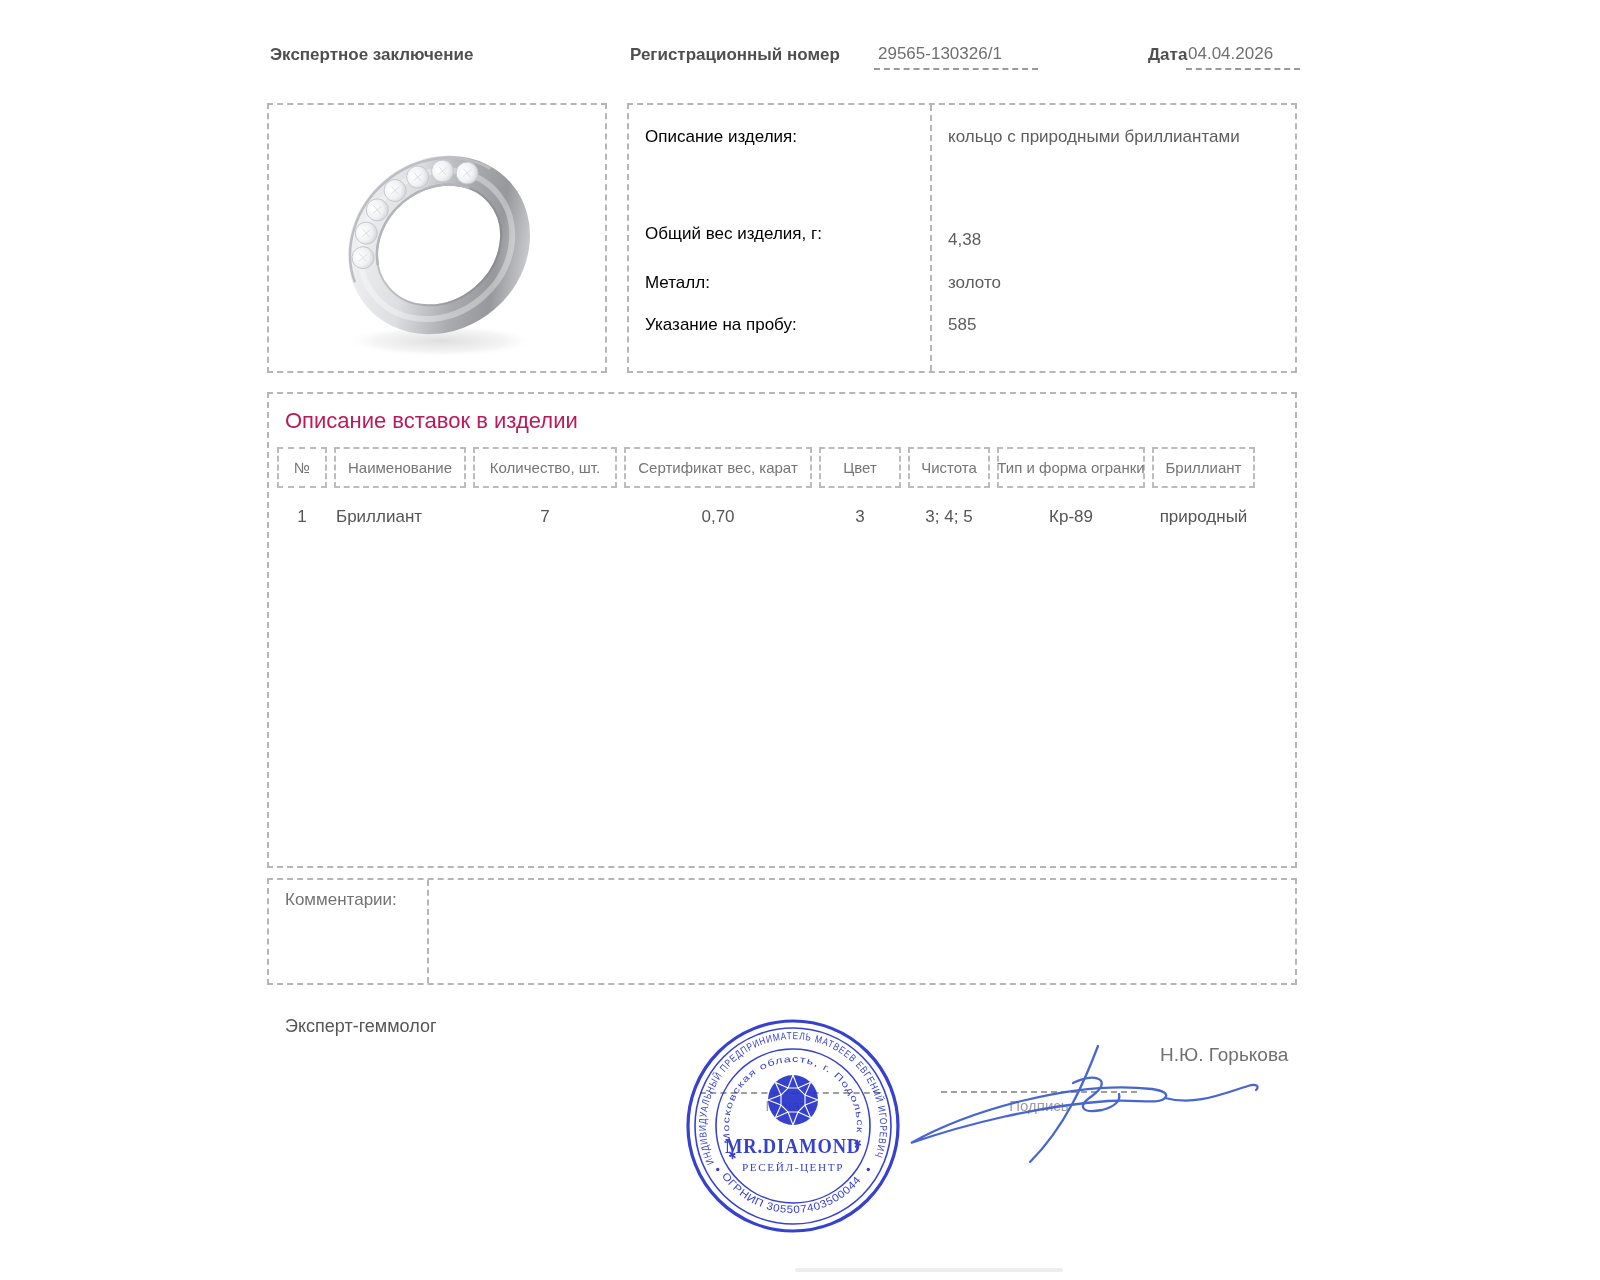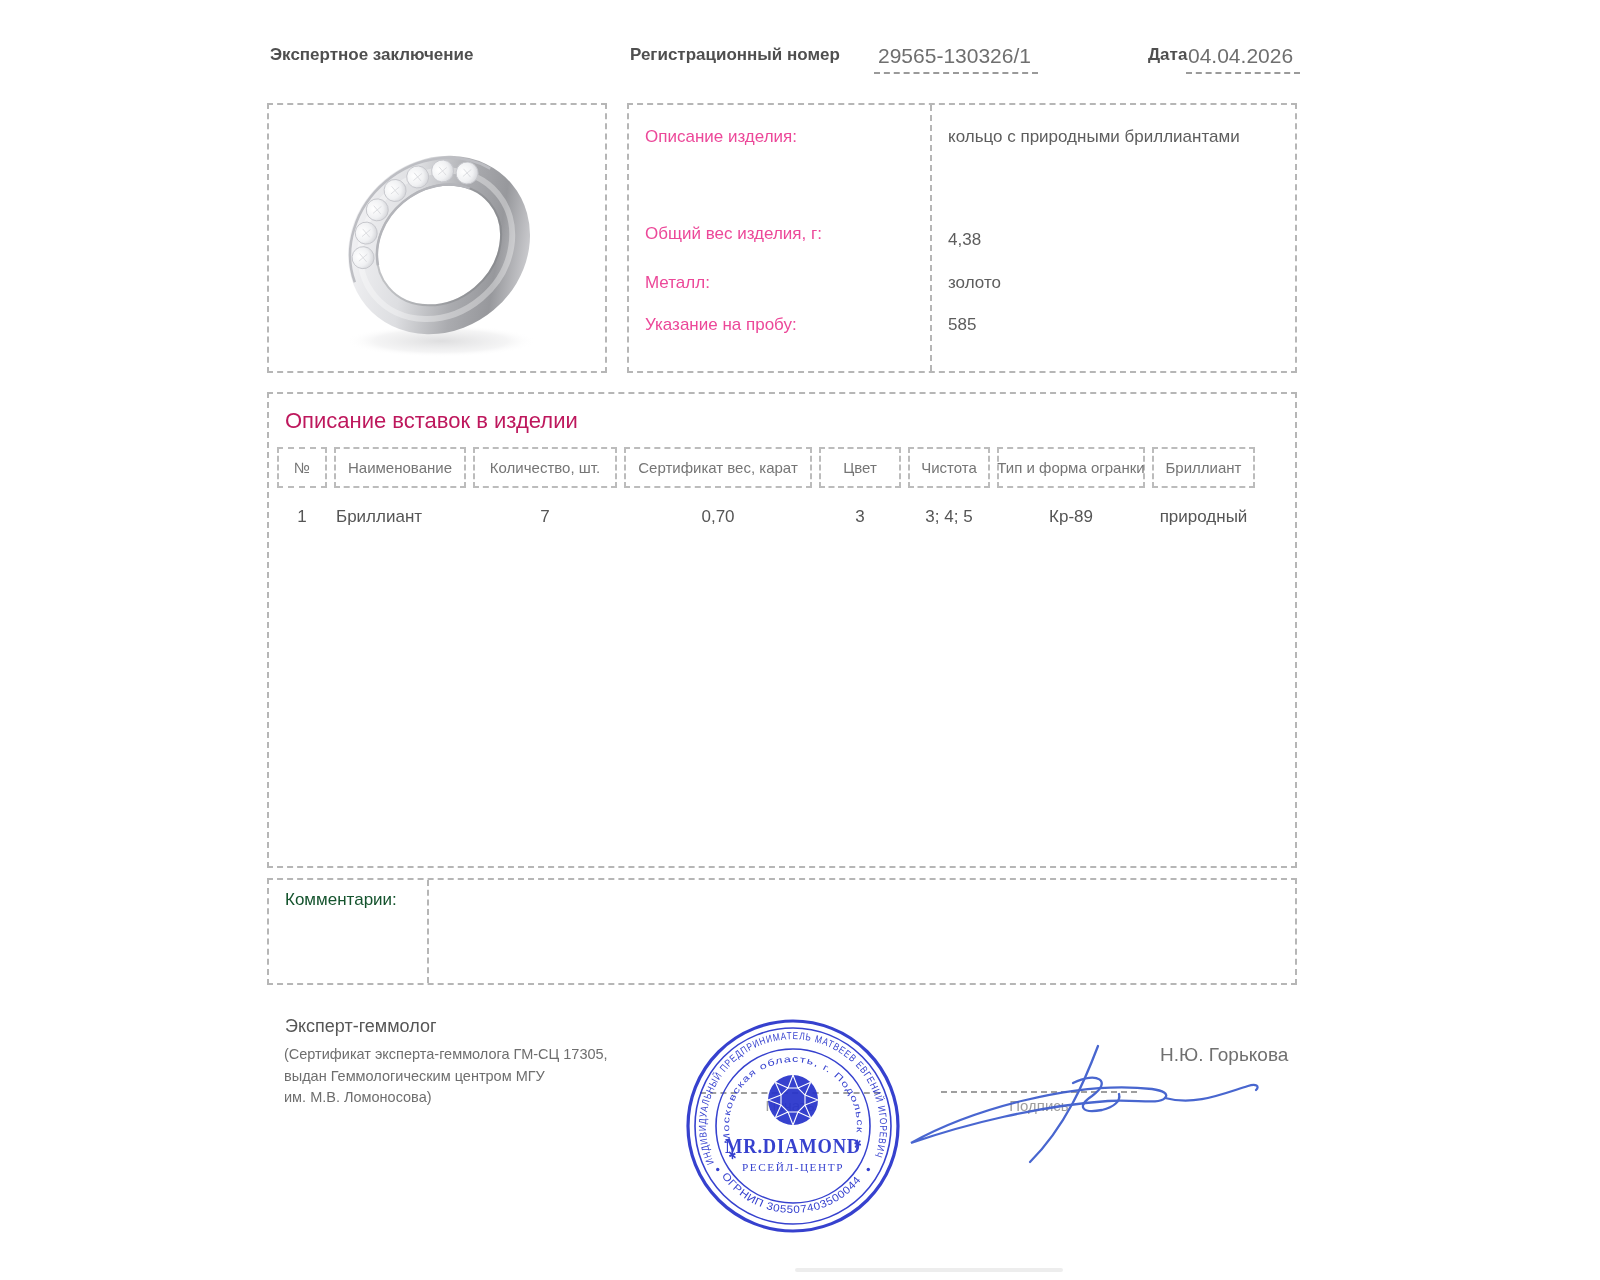--- a/index.html
+++ b/index.html
@@ -6,41 +6,41 @@
   body{
     width:1600px;height:1280px;position:relative;background:#ffffff;
     font-family:"Liberation Sans",sans-serif;color:#5d5d5d;overflow:hidden;
     -webkit-font-smoothing:antialiased;
   }
   .abs{position:absolute;}
   .b{font-weight:bold;color:#4f4f4f;}
   .txt17{font-size:17px;line-height:22px;}
   .dash-box{border:2px dashed #b6b6b6;}
   .dash-underline{border-bottom:2px dashed #9a9a9a;}
-  .hdr-val{font-size:21px;color:#6f6f6f;white-space:nowrap;}
-
-  
-  .desc-label{font-size:17px;color:#ec4899;}
+  .hdr-val{font-size:17px;color:#6f6f6f;white-space:nowrap;}
+
+  
+  .desc-label{font-size:17px;color:#000000;}
   .desc-value{font-size:17px;color:#5d5d5d;}
 
   
   .tbl-title{font-size:22px;color:#be185d;}
   .hdr-row{display:flex;gap:7px;padding-left:8px;}
   .hdr-cell{
     border:2px dashed #bcbcbc;height:41px;display:flex;align-items:center;justify-content:center;
     font-size:15px;color:#757575;box-sizing:border-box;white-space:nowrap;
   }
   .data-row{display:flex;gap:7px;padding-left:8px;margin-top:8px;}
   .data-cell{font-size:17px;color:#555555;text-align:center;height:30px;line-height:30px;box-sizing:border-box;}
   .w0{width:50px;}.w1{width:132px;}.w2{width:144px;}.w3{width:188px;}
   .w4{width:82px;}.w5{width:82px;}.w6{width:148px;}.w7{width:103px;}
   .data-cell.w1{text-align:left;padding-left:2px;}
 
   
-  .comm-label{font-size:17px;color:#14532d;}
+  .comm-label{font-size:17px;color:#737373;}
   .comm-text{font-size:17px;line-height:27px;color:#5d5d5d;}
 
   
   .expert-title{font-size:18px;color:#565656;}
   .cert-line{font-size:14.5px;line-height:21.5px;color:#6e6e6e;}
   .field-line{border-top:2px dashed #9f9f9f;height:0;}
   .field-label{font-size:15px;color:#9e9e9e;text-align:center;}
   .expert-name{font-size:19px;color:#707070;white-space:nowrap;}
 
   .stamp-stroke{stroke:#2733cb;fill:none;}
@@ -147,25 +147,20 @@
   </div>
 </div>
 
 <div class="abs dash-box" style="left:267px;top:878px;width:1026px;height:103px;">
   <div class="abs" style="left:158px;top:0;height:103px;border-left:2px dashed #b6b6b6;"></div>
   <div class="abs comm-label" style="left:16px;top:10px;">Комментарии:</div>
 </div>
 
 <div class="abs" style="left:0;top:1000px;width:1600px;height:280px;">
   <div class="abs expert-title" style="left:285px;top:16px;">Эксперт-геммолог</div>
-  <div class="abs" style="left:284px;top:44px;">
-    <div class="cert-line">(Сертификат эксперта-геммолога ГМ-СЦ 17305,</div>
-    <div class="cert-line">выдан Геммологическим центром МГУ</div>
-    <div class="cert-line">им. М.В. Ломоносова)</div>
-  </div>
 
   <div class="abs field-line" style="left:700px;top:92px;width:180px;"></div>
   <div class="abs field-label" style="left:740px;top:97px;width:100px;">Печать</div>
 
   <div class="abs field-line" style="left:941px;top:91px;width:196px;"></div>
   <div class="abs field-label" style="left:989px;top:97px;width:100px;">Подпись</div>
 
   <div class="abs expert-name" style="left:1160px;top:44px;">Н.Ю. Горькова</div>
 
   <svg class="abs" style="left:681px;top:14px;opacity:0.93;" width="224" height="224" viewBox="-112 -112 224 224">

